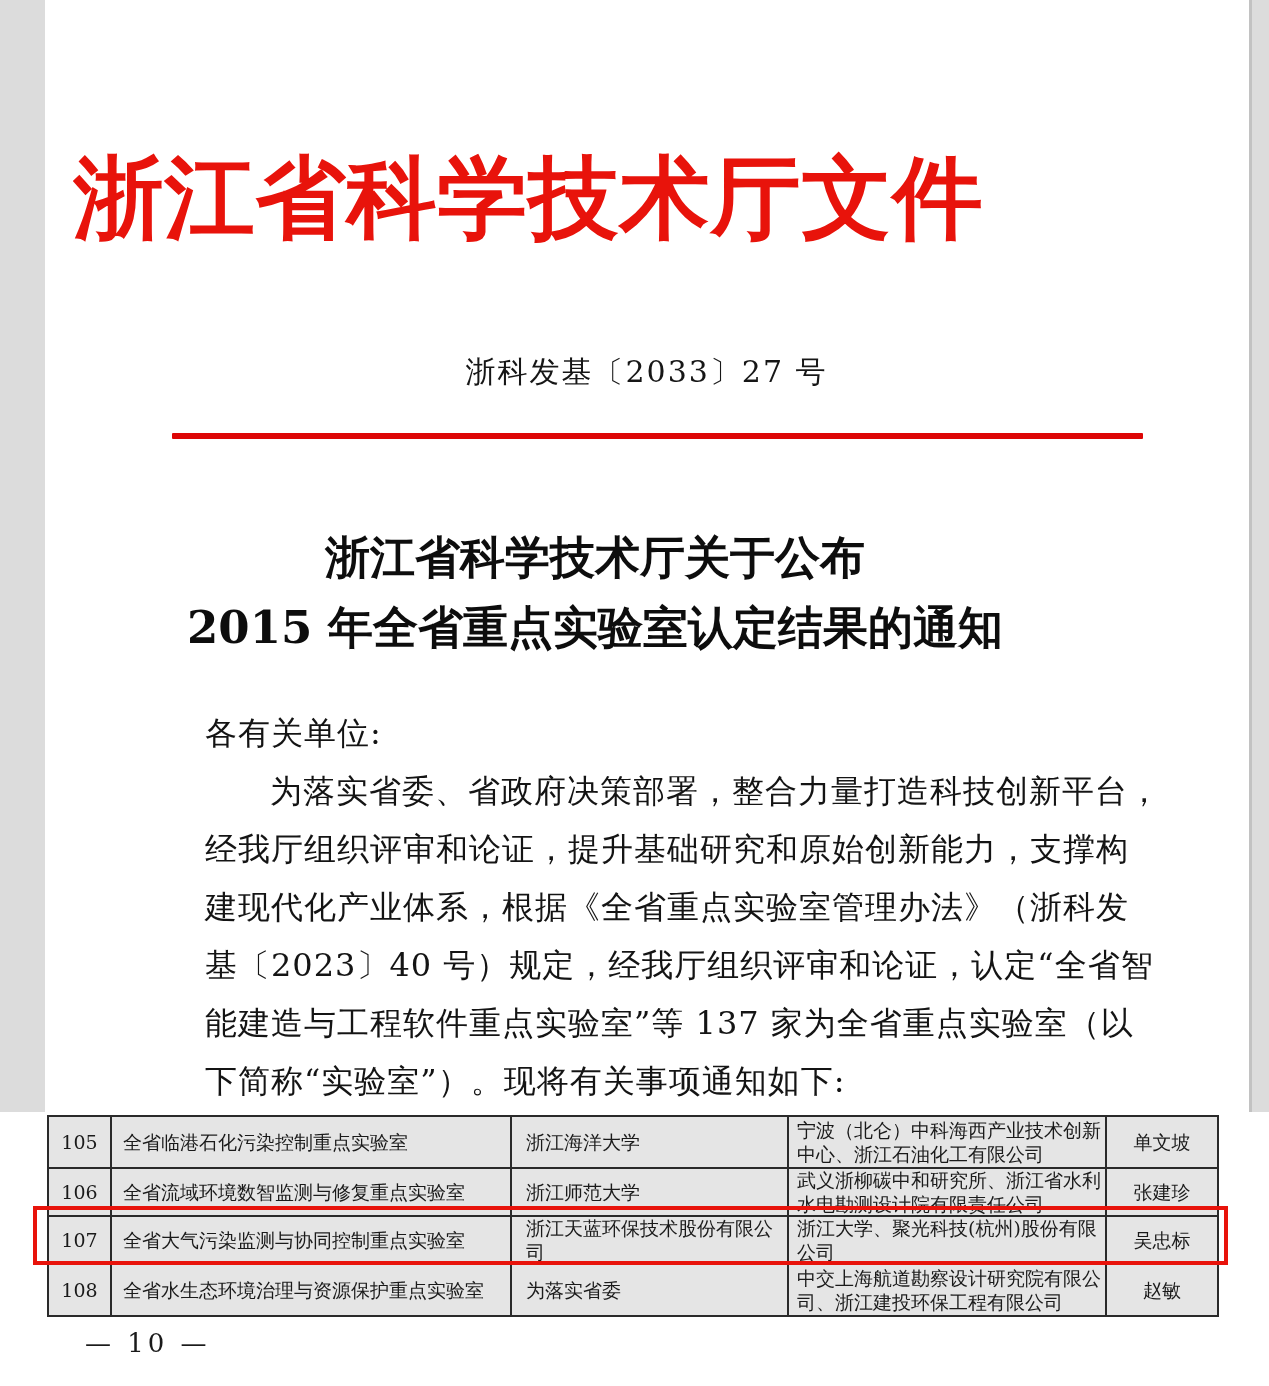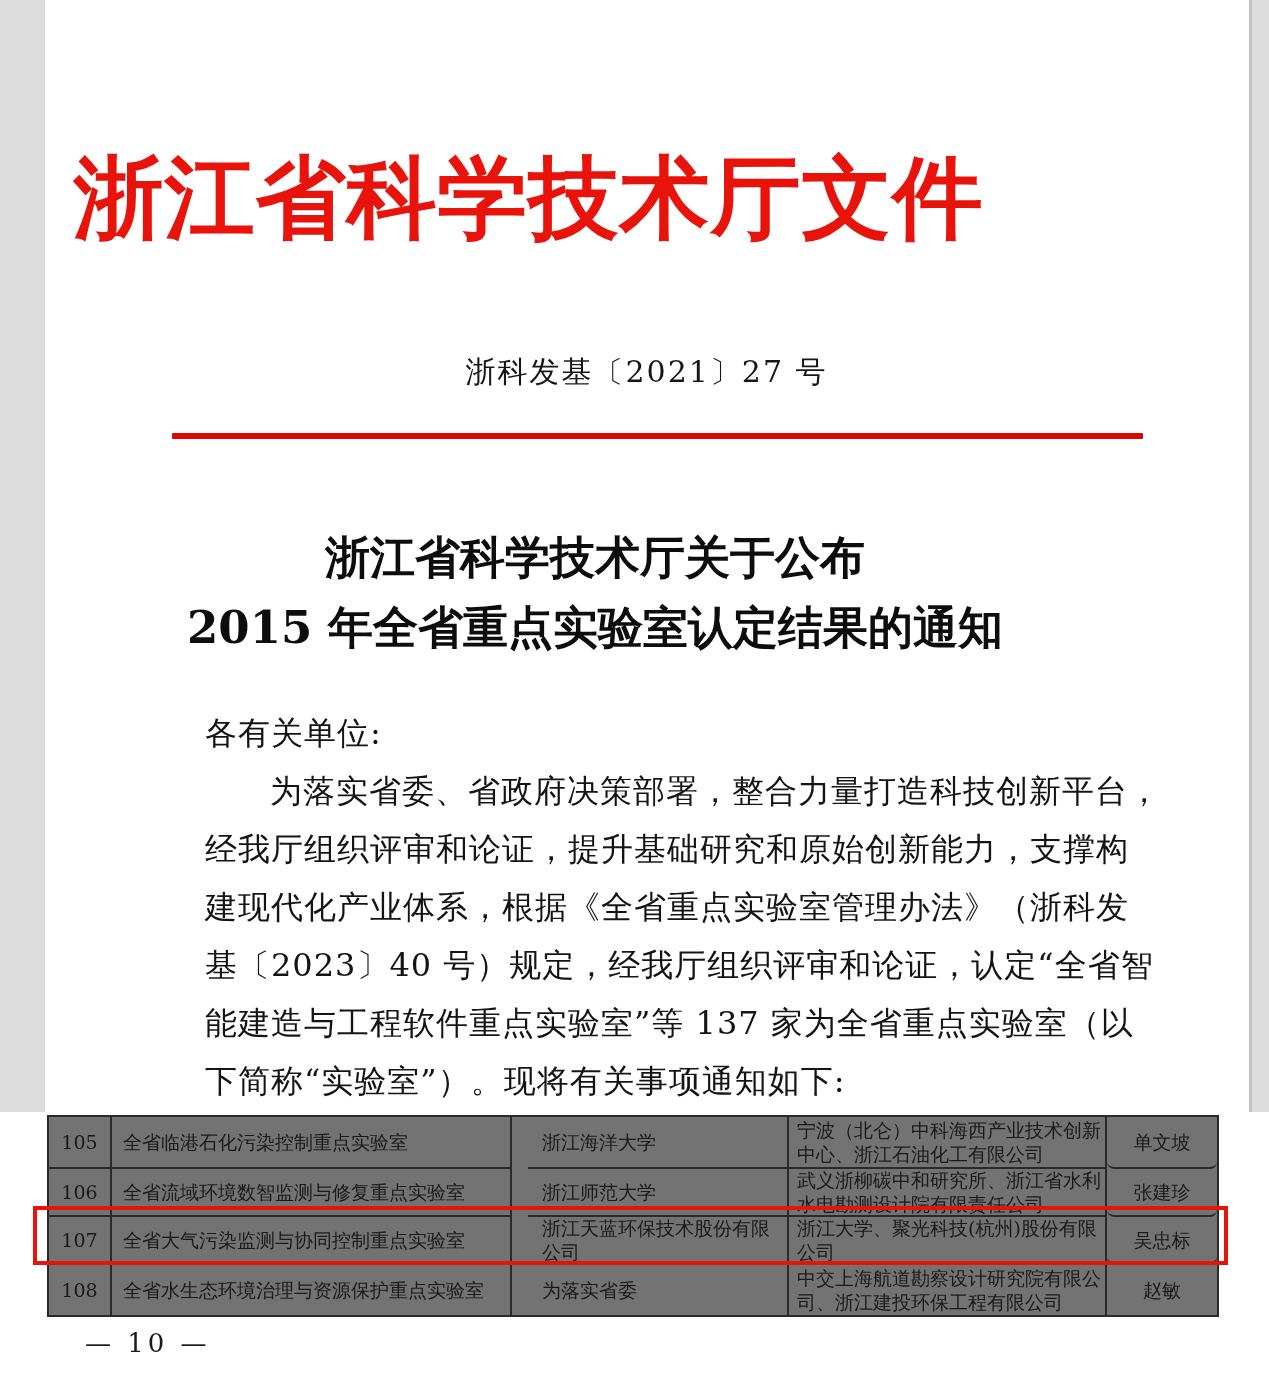--- a/index.html
+++ b/index.html
@@ -26,50 +26,50 @@
   .notice-title{left:45px;width:1100px;text-align:center;font-size:45px;font-weight:bold;color:#0d0d0d;white-space:nowrap;}
   .title-1{top:528px;}
   .title-2{top:598px;}
   .body-line{font-size:32px;color:#141414;white-space:nowrap;letter-spacing:1px;}
   
   .table-section{left:0;top:1112px;width:1269px;height:274px;background:#ffffff;}
   .doc-table{
     left:47px;top:1115px;display:grid;
     grid-template-columns:63px 400px 277px 318px 110px;
     grid-template-rows:52px 48px 47px 51px;
-    border:2px solid #2a2a2a;background:#737373;
+    border:2px solid #2a2a2a;background:#e5e5e5;
   }
   .cell{
     border-right:2px solid #2a2a2a;border-bottom:2px solid #2a2a2a;
     display:flex;align-items:center;font-size:19px;line-height:24px;color:#1a1a1a;
     box-sizing:border-box;overflow:hidden;
   }
   .cell.last-col{border-right:none;}
   .c-num{justify-content:center;}
   .c-lab{padding-left:11px;}
-  .c-inst{padding-left:14px;margin-left:16px;}
+  .c-inst{padding-left:14px;}
   .c-part{padding-left:8px;padding-right:4px;}
-  .c-dir{justify-content:center;border-radius:7px;}
+  .c-dir{justify-content:center;}
   .highlight-box{
     left:33px;top:1206px;width:1187px;height:51px;
     border:4px solid #e8130b;z-index:5;pointer-events:none;
   }
   .page-number{left:85px;top:1328px;font-size:26px;color:#1a1a1a;letter-spacing:4px;white-space:nowrap;}
 </style>
 </head>
 <body>
 
 <div class="abs strip-left"></div>
 <div class="abs strip-right"></div>
 
 <div class="abs page"></div>
 
 <div class="abs agency-header">浙江省科学技术厅文件</div>
 
-<div class="abs doc-number">浙科发基〔2021〕27 号</div>
+<div class="abs doc-number">浙科发基〔2033〕27 号</div>
 
 <div class="abs red-rule"></div>
 
 <div class="abs notice-title title-1">浙江省科学技术厅关于公布</div>
 <div class="abs notice-title title-2">2015 年全省重点实验室认定结果的通知</div>
 
 <div class="abs body-line" style="left:205px;top:712px;">各有关单位:</div>
 <div class="abs body-line" style="left:270px;top:770px;">为落实省委、省政府决策部署，整合力量打造科技创新平台，</div>
 <div class="abs body-line" style="left:205px;top:828px;">经我厅组织评审和论证，提升基础研究和原始创新能力，支撑构</div>
 <div class="abs body-line" style="left:205px;top:886px;">建现代化产业体系，根据《全省重点实验室管理办法》（浙科发</div>

